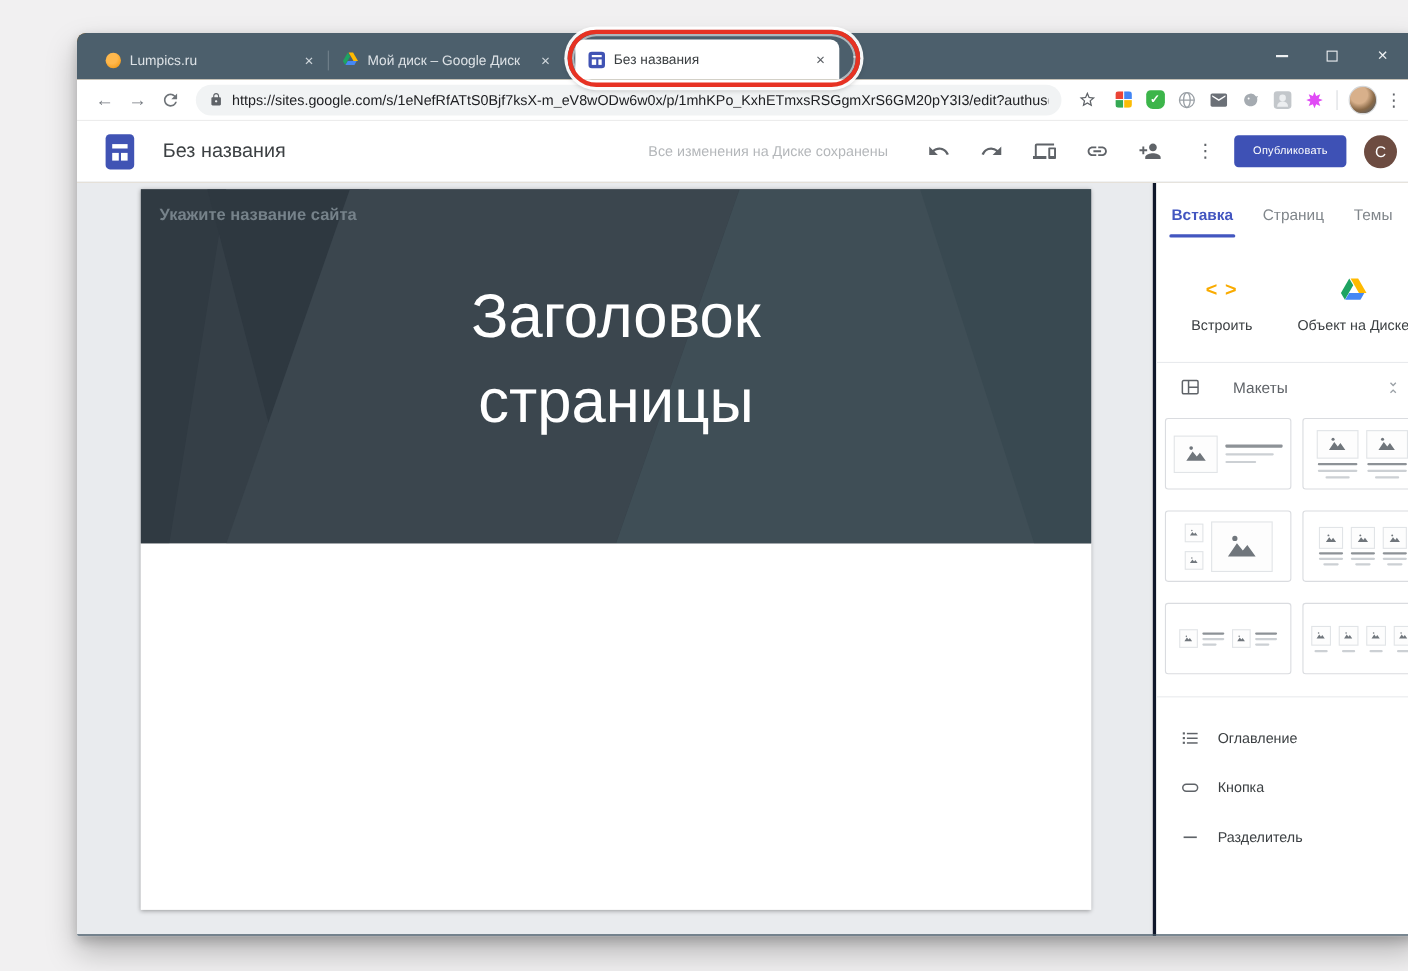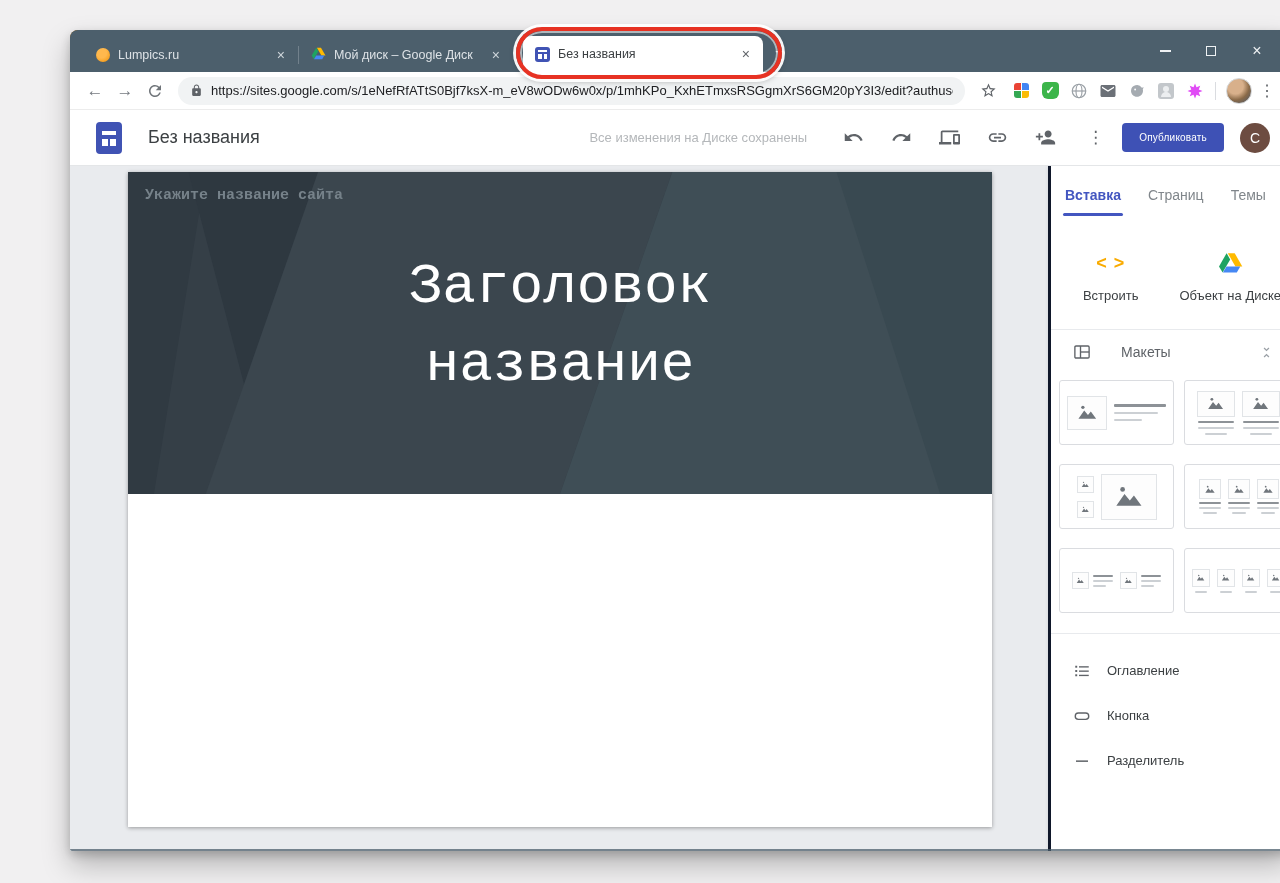--- a/index.html
+++ b/index.html
@@ -90,21 +90,21 @@
   .hkebab{ color:#5f6368; font-size:17px; margin:0 4px; }
   .publish-btn{ background:var(--publish-button,#3e51b5); color:#fff; font-size:10px;
     padding:9px 17px; border-radius:4px; margin-left:14px; letter-spacing:.2px; }
   .user-avatar{ width:30px; height:30px; border-radius:50%; background:var(--avatar-brown,#6d4c41);
     color:#fff; font-size:14px; display:flex; align-items:center; justify-content:center; margin-left:16px; }
 
   
   .content{ flex:1; background:#e9ebee; position:relative; overflow:hidden; }
   .canvas{ position:absolute; left:58px; top:6px; width:864px; height:655px;
     background:#fff; box-shadow:0 1px 4px rgba(0,0,0,.35); display:flex; flex-direction:column; }
-  .hero{ height:322px; flex:0 0 322px; position:relative; overflow:hidden; background:var(--hero-base,#353f47);font-family:Liberation Mono, monospace; }
+  .hero{ height:322px; flex:0 0 322px; position:relative; overflow:hidden; background:var(--hero-base,#353f47); }
   .hs{ position:absolute; inset:0; }
   .hs1{ background:#303a42; clip-path:polygon(0 0,9% 0,3% 100%,0 100%); }
   .hs2{ background:#2e3840; clip-path:polygon(7% 0,24% 0,15% 82%); }
   .hs3{ background:#3b464e; clip-path:polygon(22% 0,63% 0,50% 100%,9% 100%); }
   .hs4{ background:#3f4e56; clip-path:polygon(63% 0,100% 0,100% 100%,50% 100%); }
   .hs5{ background:#394951; clip-path:polygon(82% 0,100% 0,100% 100%,94% 100%); }
   .site-name{ position:absolute; left:17px; top:15px; color:#76828a; font-size:15px; font-weight:bold; z-index:3; }
   .page-title{ position:relative; z-index:3; width:460px; margin:76px auto 0; text-align:center;
     color:#fff; font-size:56px; line-height:1.4; font-weight:400; }
   .page-body{ flex:1; background:#fff; }
@@ -311,21 +311,21 @@
   <div class="content">
 
     <div class="canvas">
       <div class="hero">
         <div class="hs hs1"></div>
         <div class="hs hs2"></div>
         <div class="hs hs3"></div>
         <div class="hs hs4"></div>
         <div class="hs hs5"></div>
         <div class="site-name">Укажите название сайта</div>
-        <div class="page-title">Заголовок название</div>
+        <div class="page-title">Заголовок страницы</div>
       </div>
       <div class="page-body"></div>
     </div>
 
     <div class="sidebar">
       <div class="sb-tabs">
         <span class="sb-tab active">Вставка</span>
         <span class="sb-tab">Страниц</span>
         <span class="sb-tab">Темы</span>
       </div>

